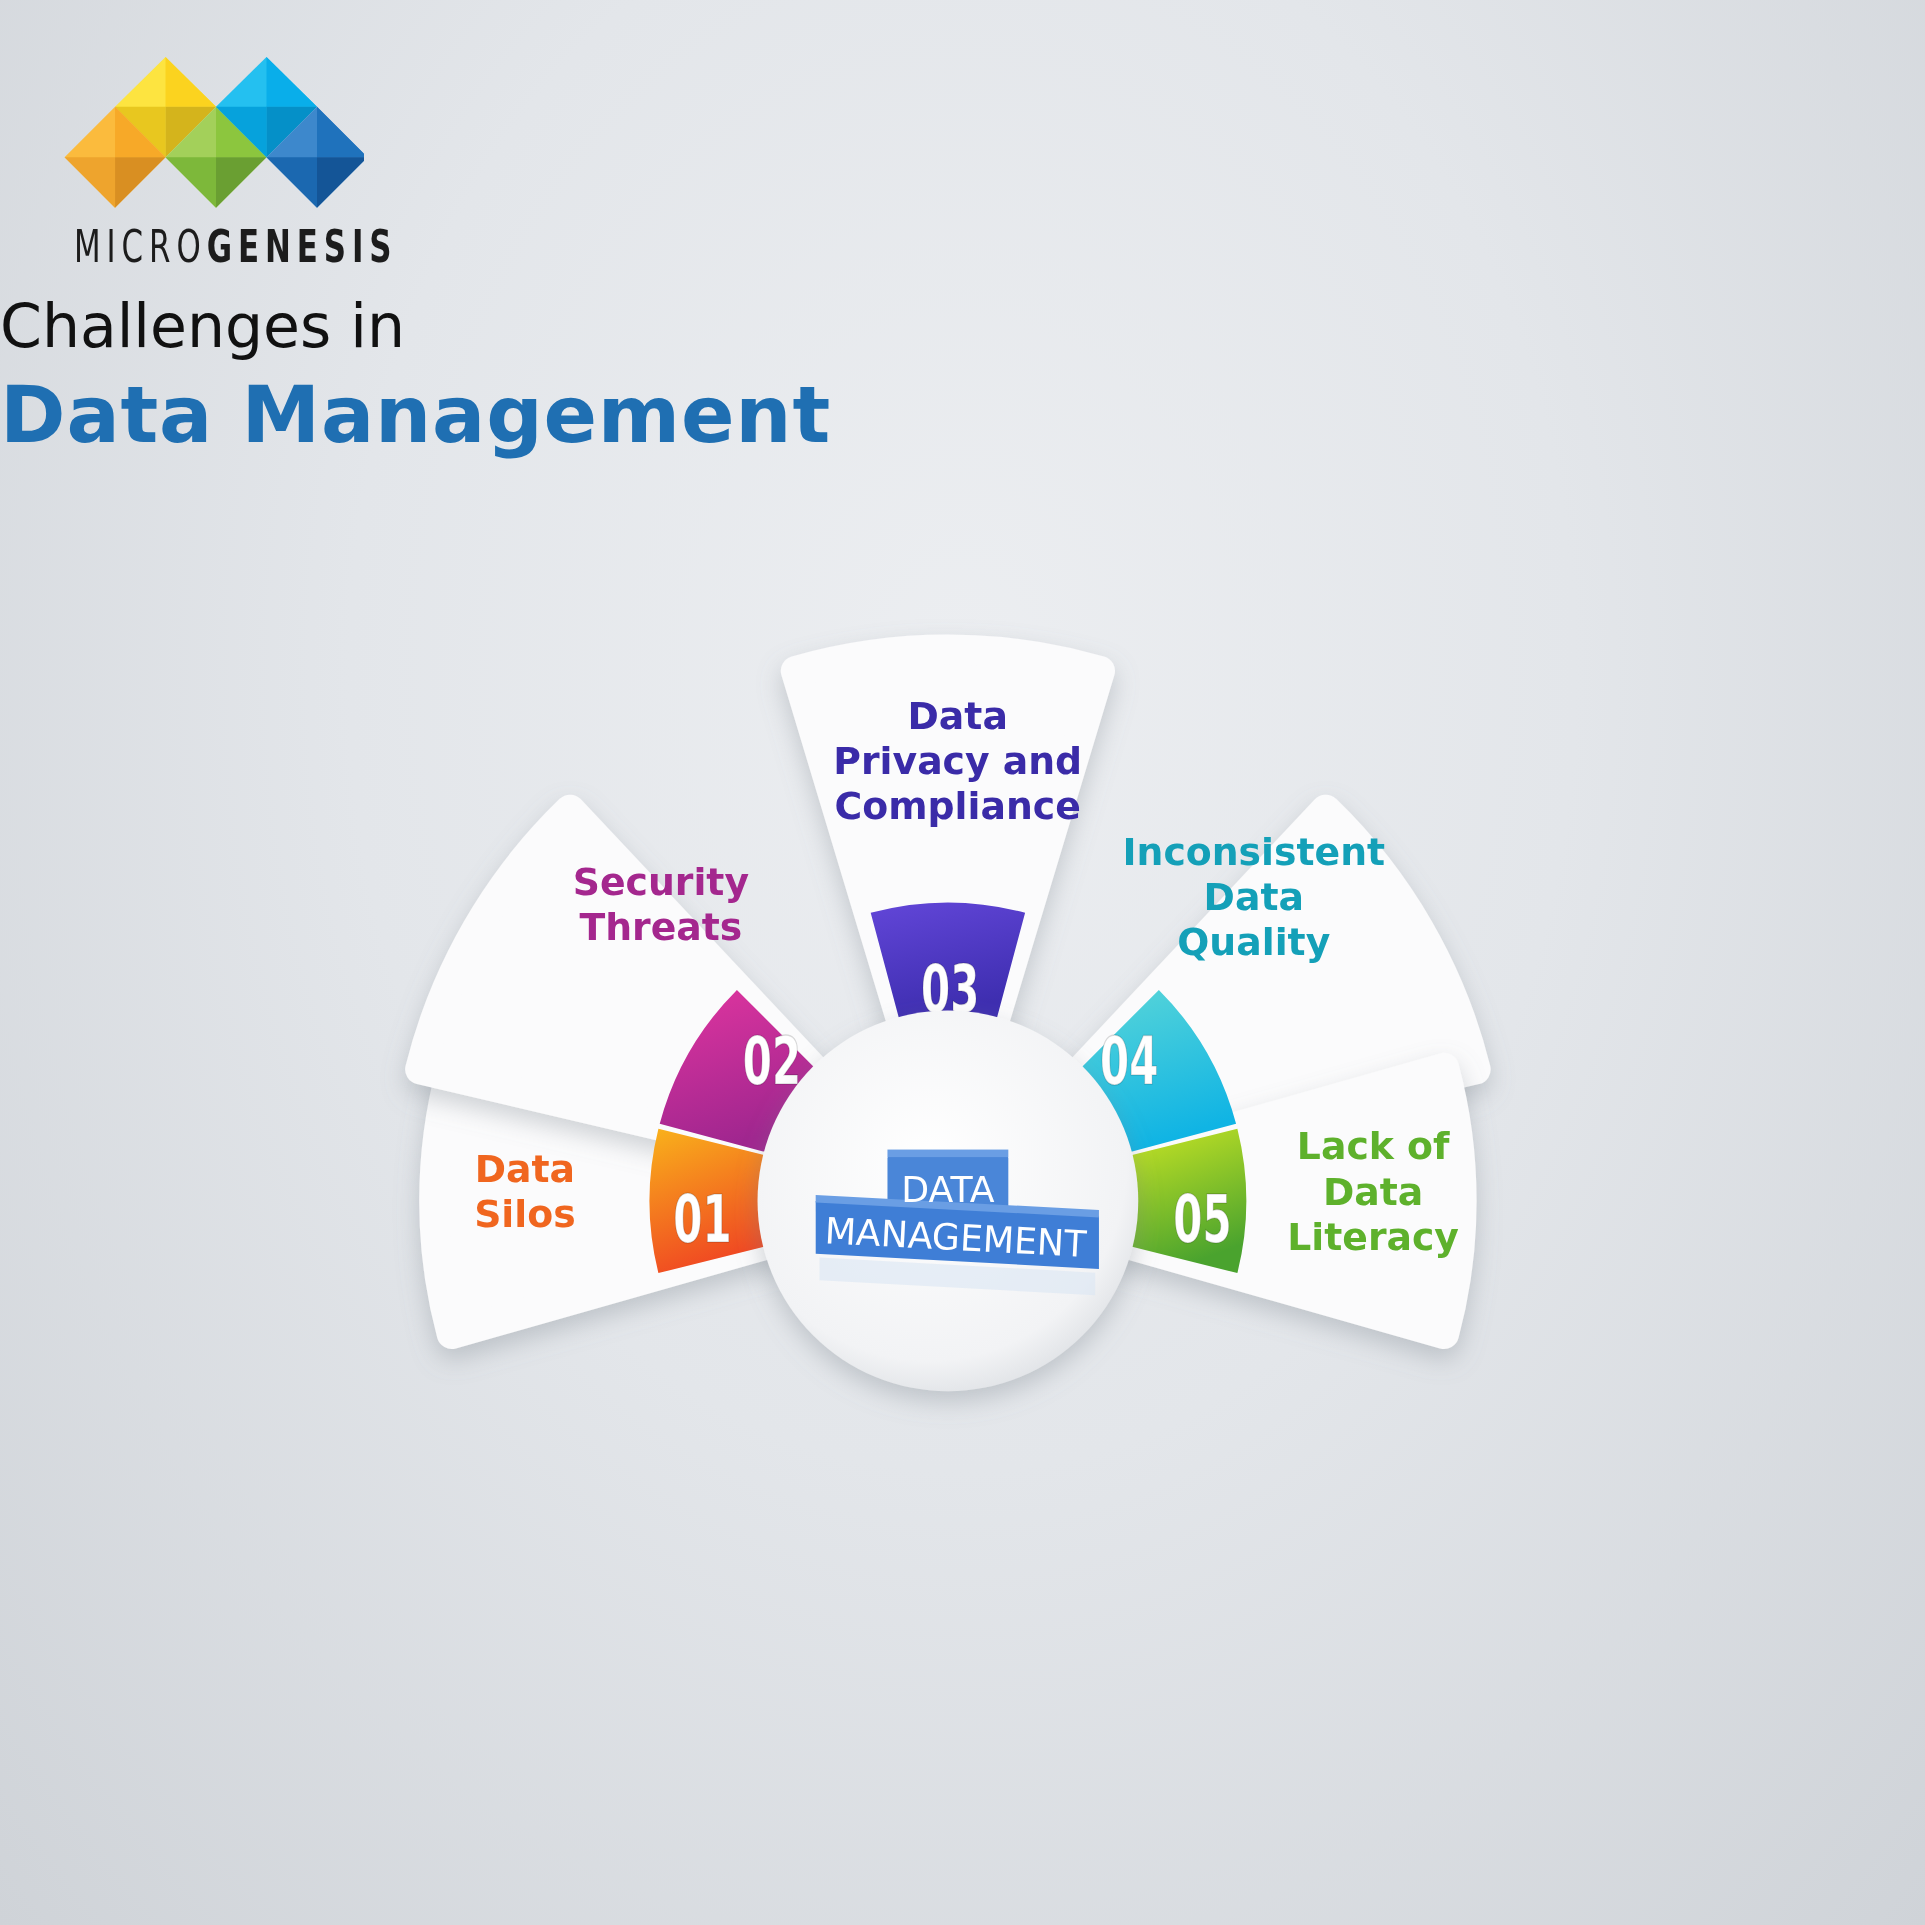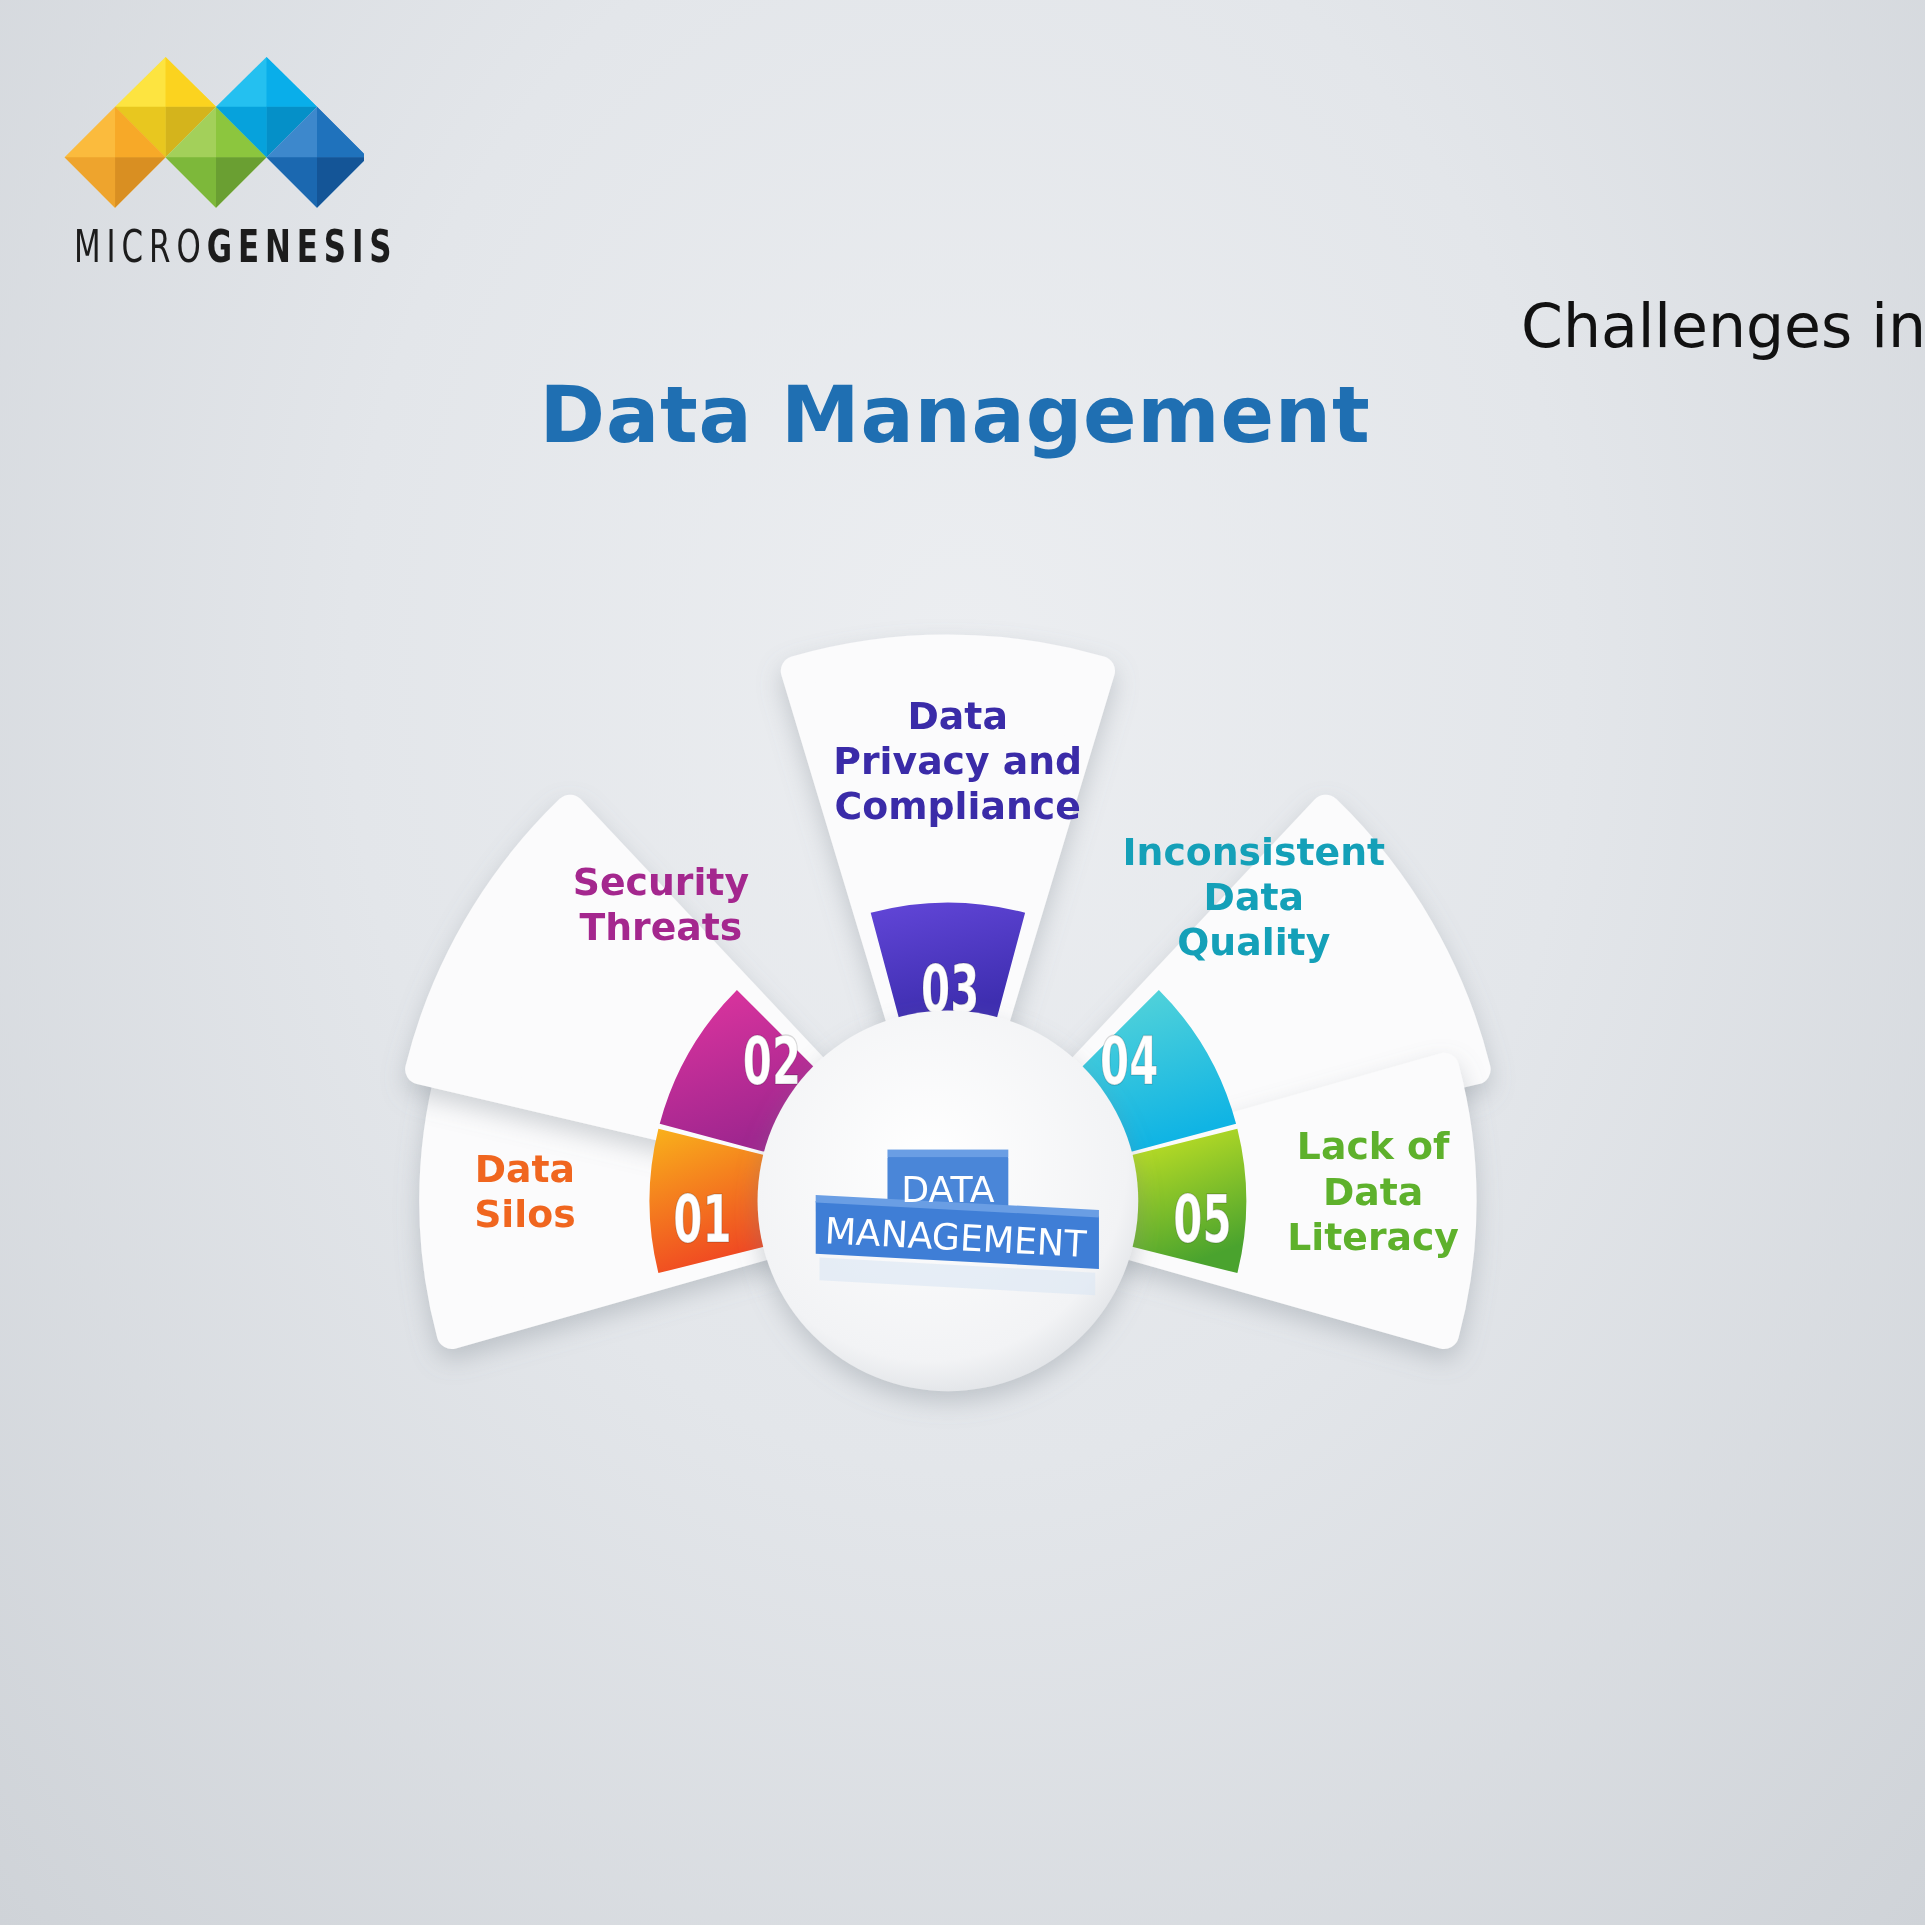--- a/index.html
+++ b/index.html
@@ -12,25 +12,25 @@
     .logo { position: absolute; left: 62px; top: 57px; width: 302px; height: 211px; }
     .logo-word {
       position: absolute; left: 74px; top: 221px;
       font-family: "DejaVu Sans Condensed", "DejaVu Sans", sans-serif;
       font-size: 44px; letter-spacing: 7.6px; color: #1c1c1c;
       transform: scaleX(0.78); transform-origin: left top; white-space: nowrap;
     }
     .logo-word .light { font-weight: 300; }
     .logo-word .bold { font-weight: 700; }
     .title1 {
-      position: absolute; left: 0; right: 0; top: 291px; text-align: right;
+      position: absolute; left: 0; right: 0; top: 291px; text-align: left;
       font-size: 60px; color: #111; font-weight: 400;
     }
     .title2 {
-      position: absolute; left: 0; right: 16px; top: 369px; text-align: center;
+      position: absolute; left: 0; right: 16px; top: 369px; text-align: left;
       font-size: 79px; font-weight: 700; letter-spacing: 0.8px;
     }
     .diagram { position: absolute; left: 0; top: 0; width: 1926px; height: 1926px; }
     .seg-label { font-family: "DejaVu Sans", sans-serif; font-weight: 700; font-size: 50px; }
     .seg-num { font-family: "DejaVu Sans Condensed", "DejaVu Sans", sans-serif; font-weight: 700; font-size: 88px; fill: #ffffff; }
     .center-text { font-family: "DejaVu Sans", sans-serif; fill: #ffffff; }
   </style>
 </head>
 <body>
 

